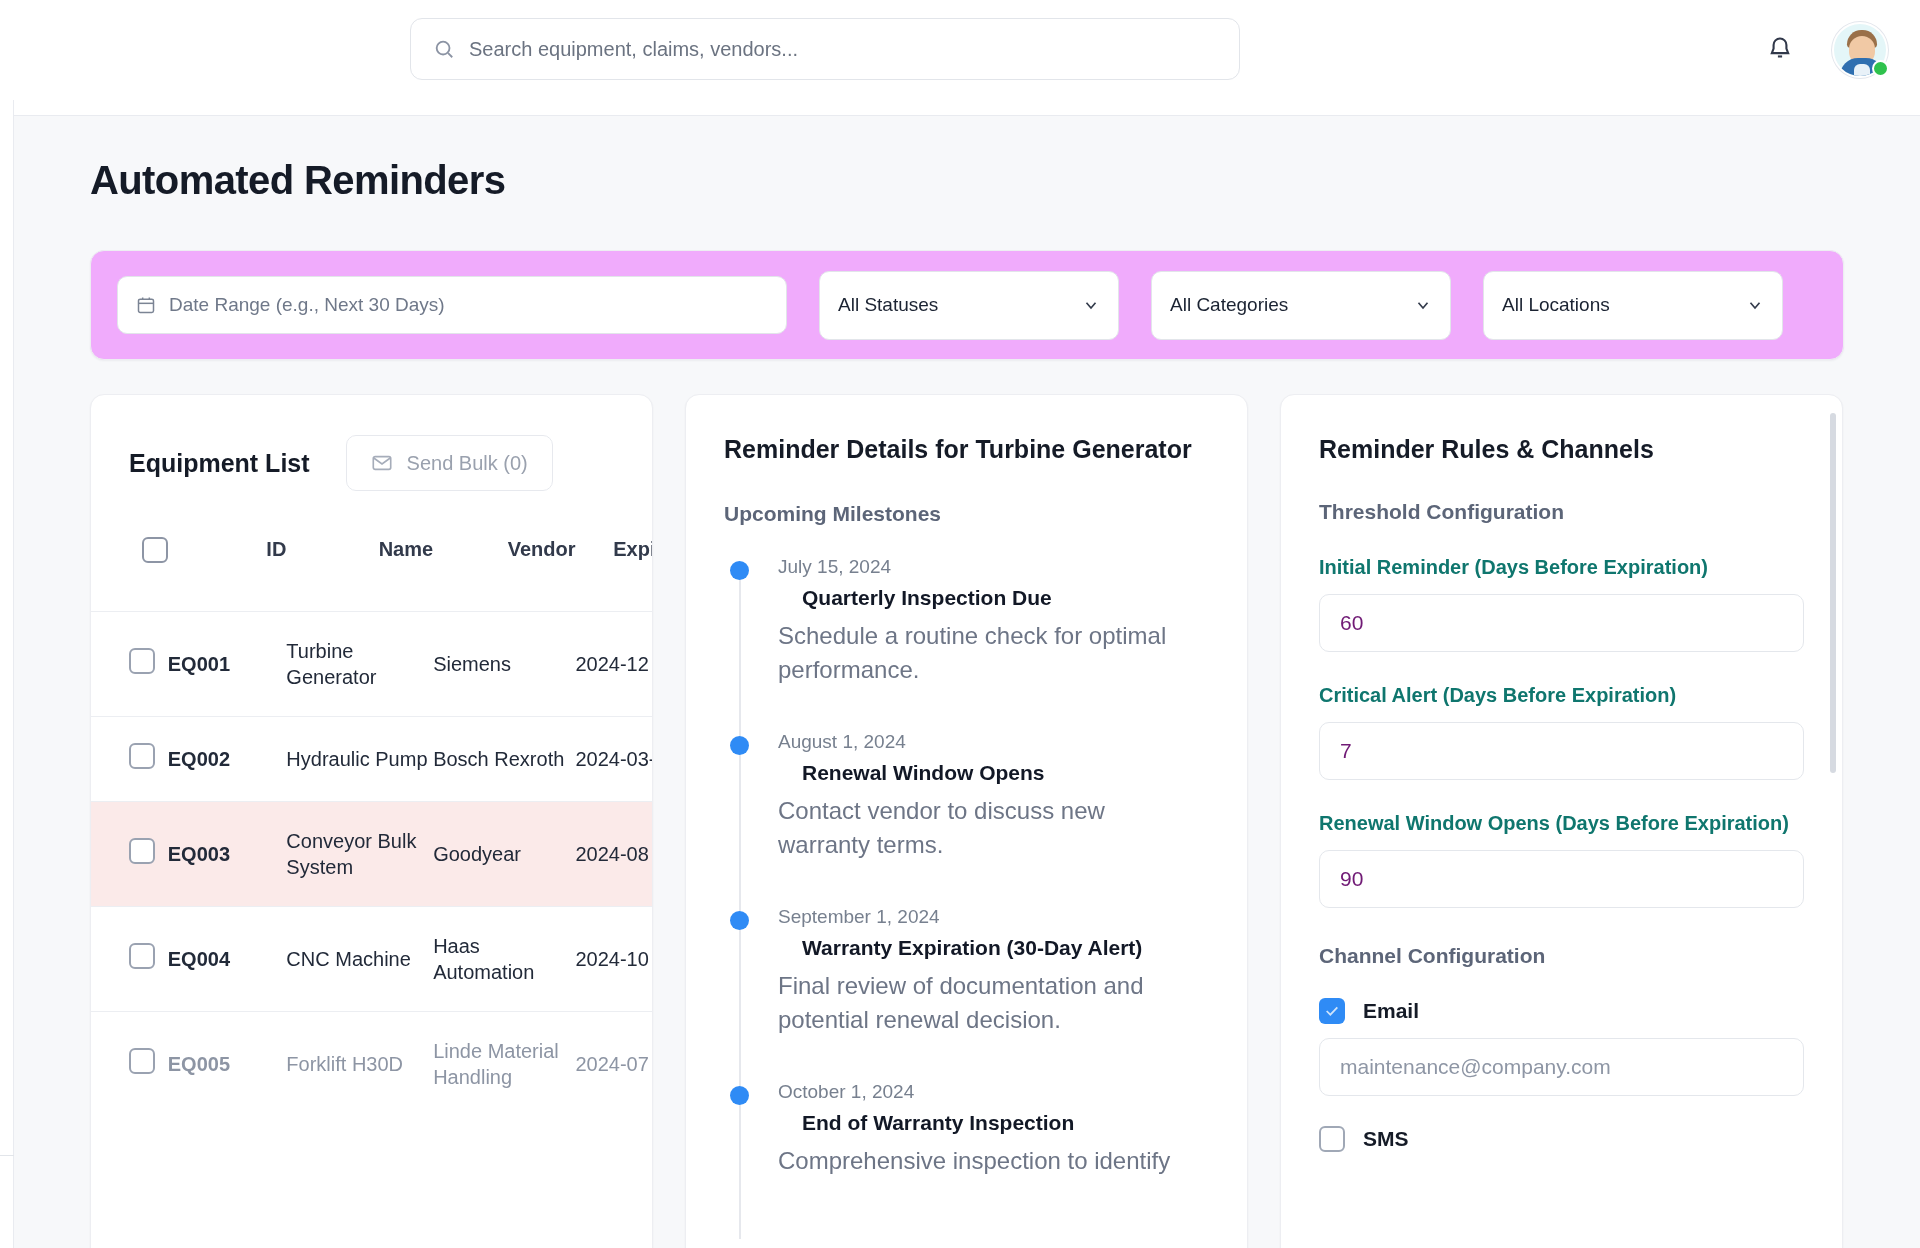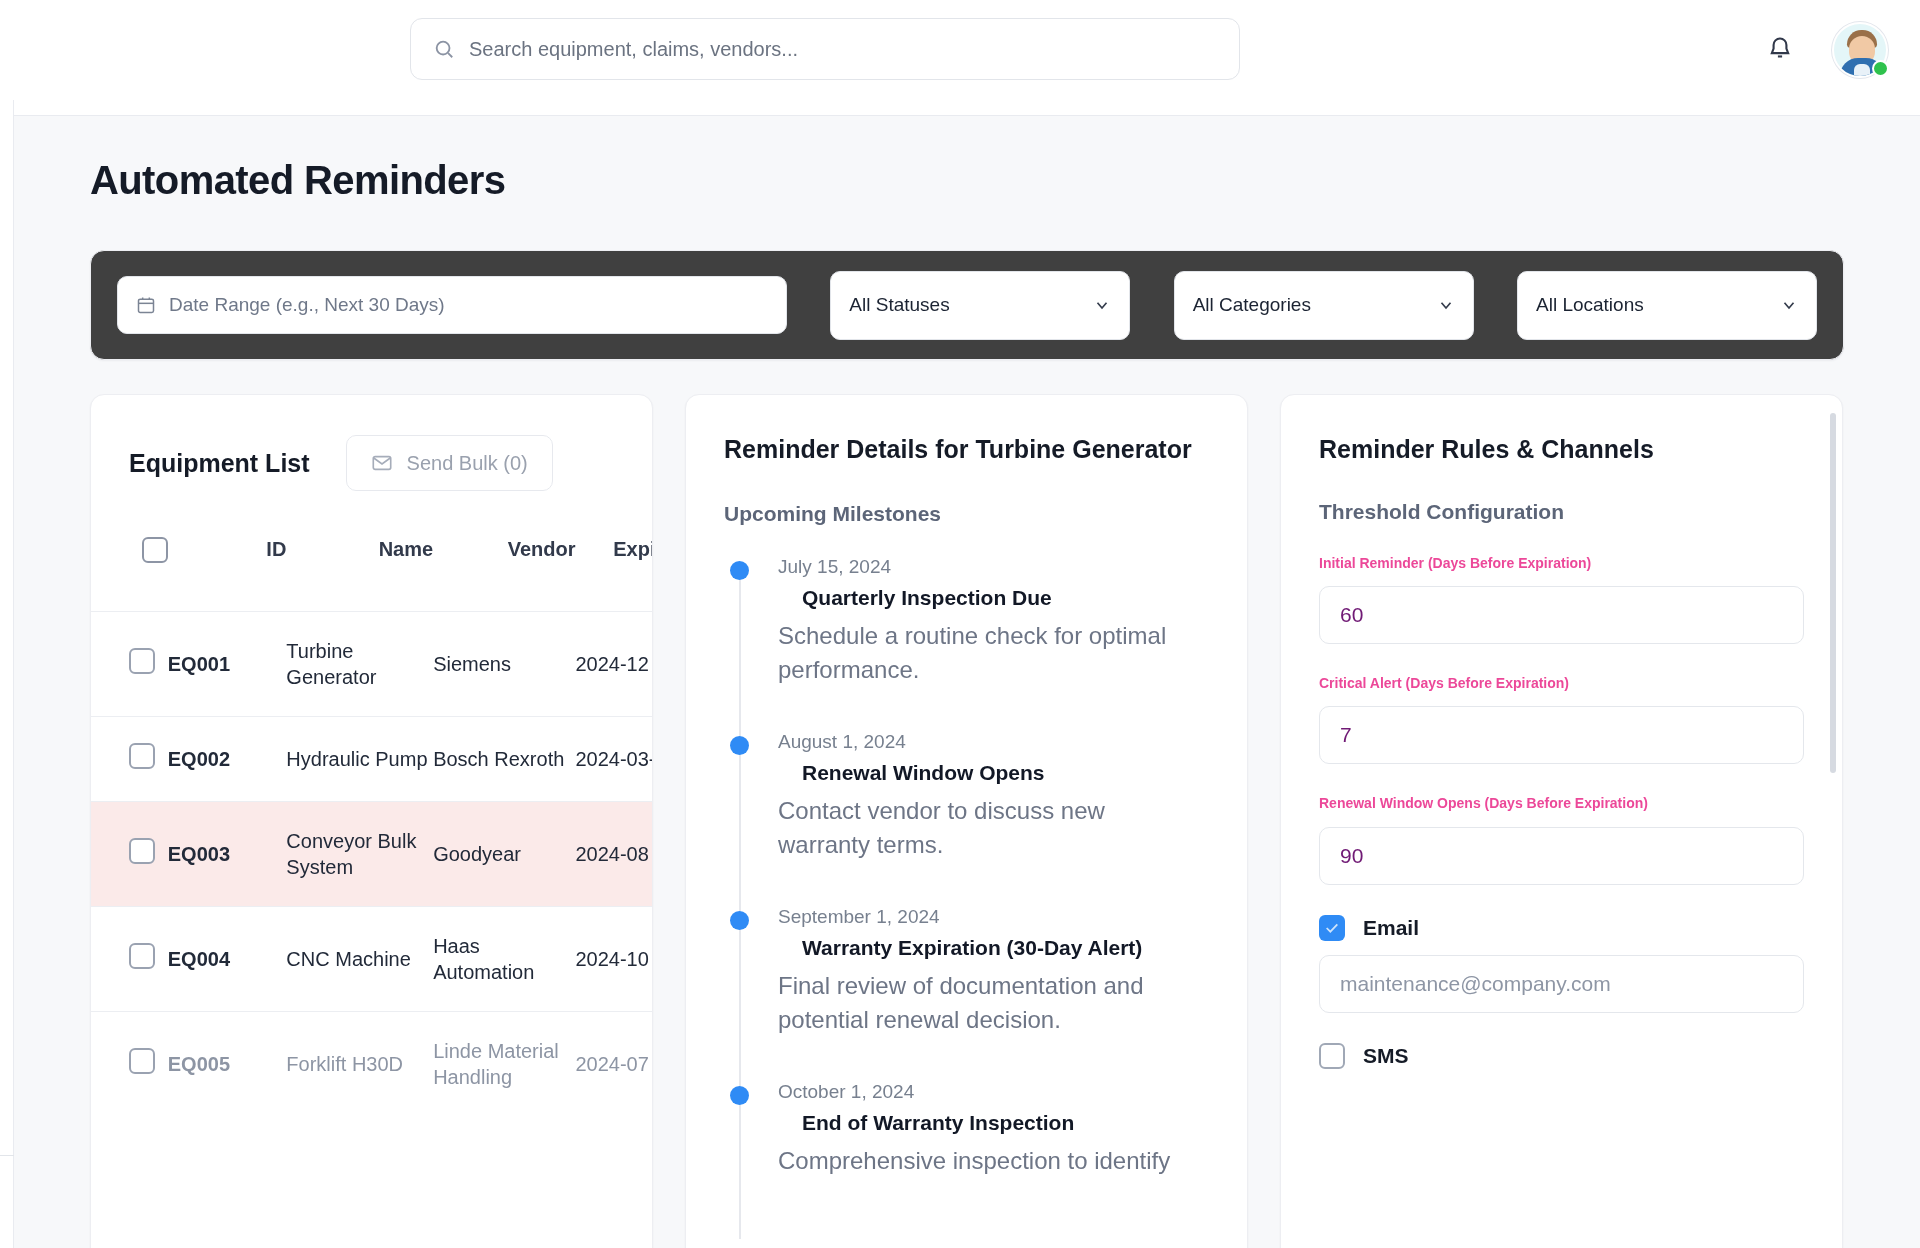--- a/index.html
+++ b/index.html
@@ -76,23 +76,23 @@
   .page { position: absolute; top: 100px; left: 14px; width: 1906px; height: 1148px; }
   .page-title {
     position: absolute; left: 76px; top: 58px;
     font-size: 40px; font-weight: 700; color: #151b27; letter-spacing: -0.6px;
   }
 
   
   .filter-card {
     position: absolute; left: 76px; top: 150px;
     width: 1754px; height: 110px;
-    background: #404040; border: 1px solid #edeef2; border-radius: 14px;
+    background: #f0abfc; border: 1px solid #edeef2; border-radius: 14px;
     box-shadow: 0 1px 2px rgba(16,24,40,.05);
-    display: flex; align-items: center; gap: 32px; padding: 0 26px; justify-content: space-between;
+    display: flex; align-items: center; gap: 32px; padding: 0 26px;
   }
   .date-field {
     width: 670px; height: 58px;
     border: 1px solid #e2e5ea; border-radius: 10px; background: #fff;
     display: flex; align-items: center; gap: 13px; padding: 0 18px;
   }
   .cal-icon { width: 20px; height: 20px; color: #7b8494; flex: none; }
   .date-ph { font-size: 19px; color: #6f7889; }
   .select-field {
     height: 69px; border: 1px solid #e2e5ea; border-radius: 10px; background: #fff;
@@ -174,21 +174,21 @@
     position: absolute; left: -48px; top: 5px;
     width: 19px; height: 19px; border-radius: 50%; background: #2f8bf5;
   }
   .tl-date { font-size: 19px; color: #77808f; margin-bottom: 8px; }
   .tl-name { font-size: 21px; font-weight: 700; color: #121826; margin-bottom: 9px; margin-left: 24px; }
   .tl-desc { font-size: 24px; color: #6d7586; line-height: 1.42; max-width: 400px; }
 
   
   .rt-title { padding: 40px 38px 0 38px; font-size: 25px; font-weight: 700; color: #151b27; }
   .rt-sec   { padding: 36px 38px 0 38px; font-size: 21px; font-weight: 700; color: #5c6578; }
-  .rt-label { padding: 30px 38px 0 38px; font-size: 14px; font-weight: 700; color: #ec4899; line-height: 1.3; }
+  .rt-label { padding: 30px 38px 0 38px; font-size: 20px; font-weight: 700; color: #0f766e; line-height: 1.3; }
   .rt-input-wrap { padding: 14px 38px 0 38px; }
   .rt-input {
     width: 100%; height: 58px;
     border: 1px solid #e4e7ec; border-radius: 10px; background: #fff;
     display: flex; align-items: center; padding: 0 20px;
     font-size: 21px; color: #701a75;
   }
   .rt-input.ph { color: #8e96a5; }
   .chk-row { display: flex; align-items: center; gap: 18px; padding: 30px 38px 0 38px; }
   .chk-on {
@@ -408,20 +408,21 @@
       <div class="rt-label">Critical Alert (Days Before Expiration)</div>
       <div class="rt-input-wrap">
         <div class="rt-input">7</div>
       </div>
 
       <div class="rt-label">Renewal Window Opens (Days Before Expiration)</div>
       <div class="rt-input-wrap">
         <div class="rt-input">90</div>
       </div>
 
+      <div class="rt-sec">Channel Configuration</div>
 
       <div class="chk-row">
         <span class="chk-on">
           <svg viewBox="0 0 24 24" fill="none" stroke="#cfe4fb" stroke-width="2.6" width="16" height="16">
               <polyline points="4 12 9.5 17.5 20 6.5"></polyline>
             </svg>
         </span>
         <span class="chk-lbl">Email</span>
       </div>
       <div class="rt-input-wrap">

